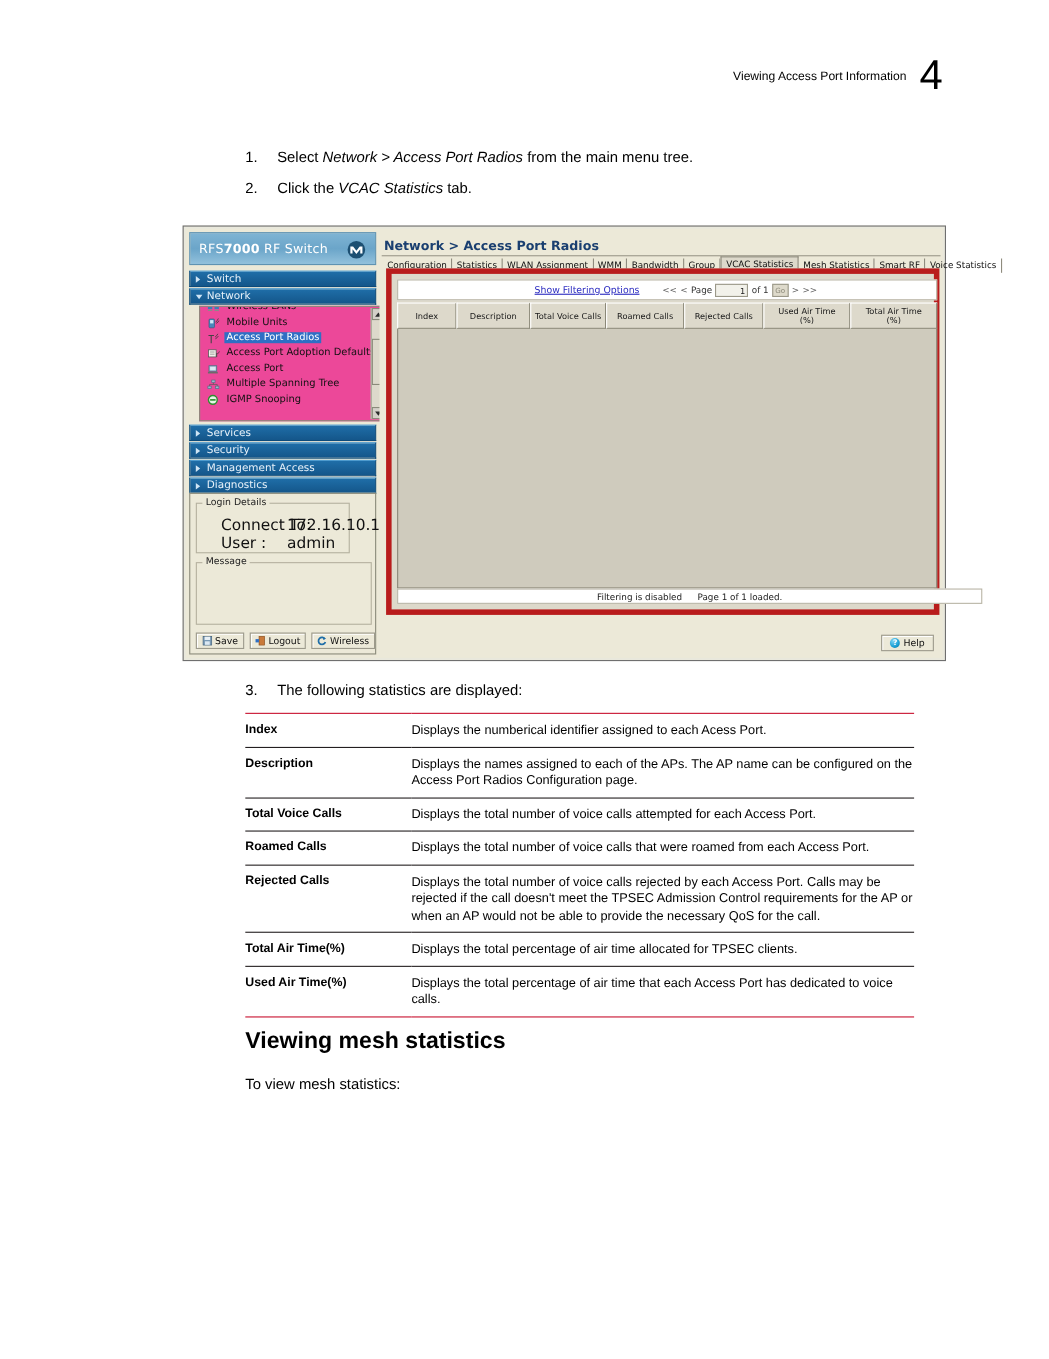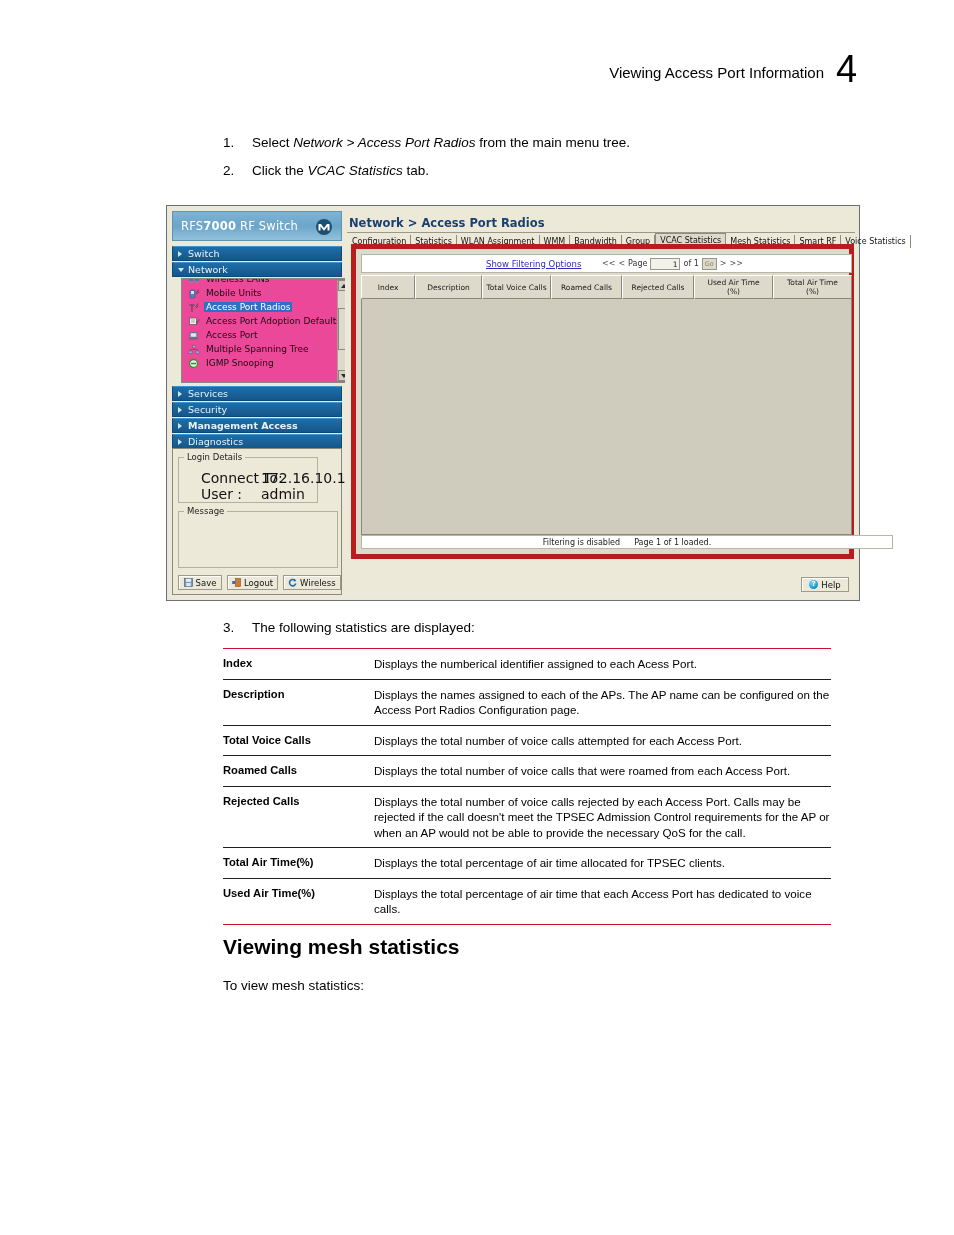--- a/index.html
+++ b/index.html
@@ -21,21 +21,21 @@
     position: absolute;
     top: 56px;
     left: 0;
     width: 954px;
     height: 40px;
   }
   .header-title {
     position: absolute;
     right: 130px;
     top: 8px;
-    font-size: 15px;
+    font-size: 11px;
     color: #000;
     white-space: nowrap;
   }
   .header-chapter {
     position: absolute;
     left: 836px;
     top: -8px;
     font-size: 38px;
     font-weight: 400;
     color: #000;
@@ -664,21 +664,21 @@
     </div>
 
     <div class="nav-group" style="top:178px;">
       <span class="arrow"></span>
       <span>Services</span>
     </div>
     <div class="nav-group" style="top:194px;">
       <span class="arrow"></span>
       <span>Security</span>
     </div>
-    <div class="nav-group" style="top:210px;font-weight:bold;">
+    <div class="nav-group" style="top:210px;">
       <span class="arrow"></span>
       <span>Management Access</span>
     </div>
     <div class="nav-group" style="top:226px;">
       <span class="arrow"></span>
       <span>Diagnostics</span>
     </div>
 
     <div class="login-panel">
       <div class="gbox" style="left:5px; top:8px; width:140px; height:46px;">

